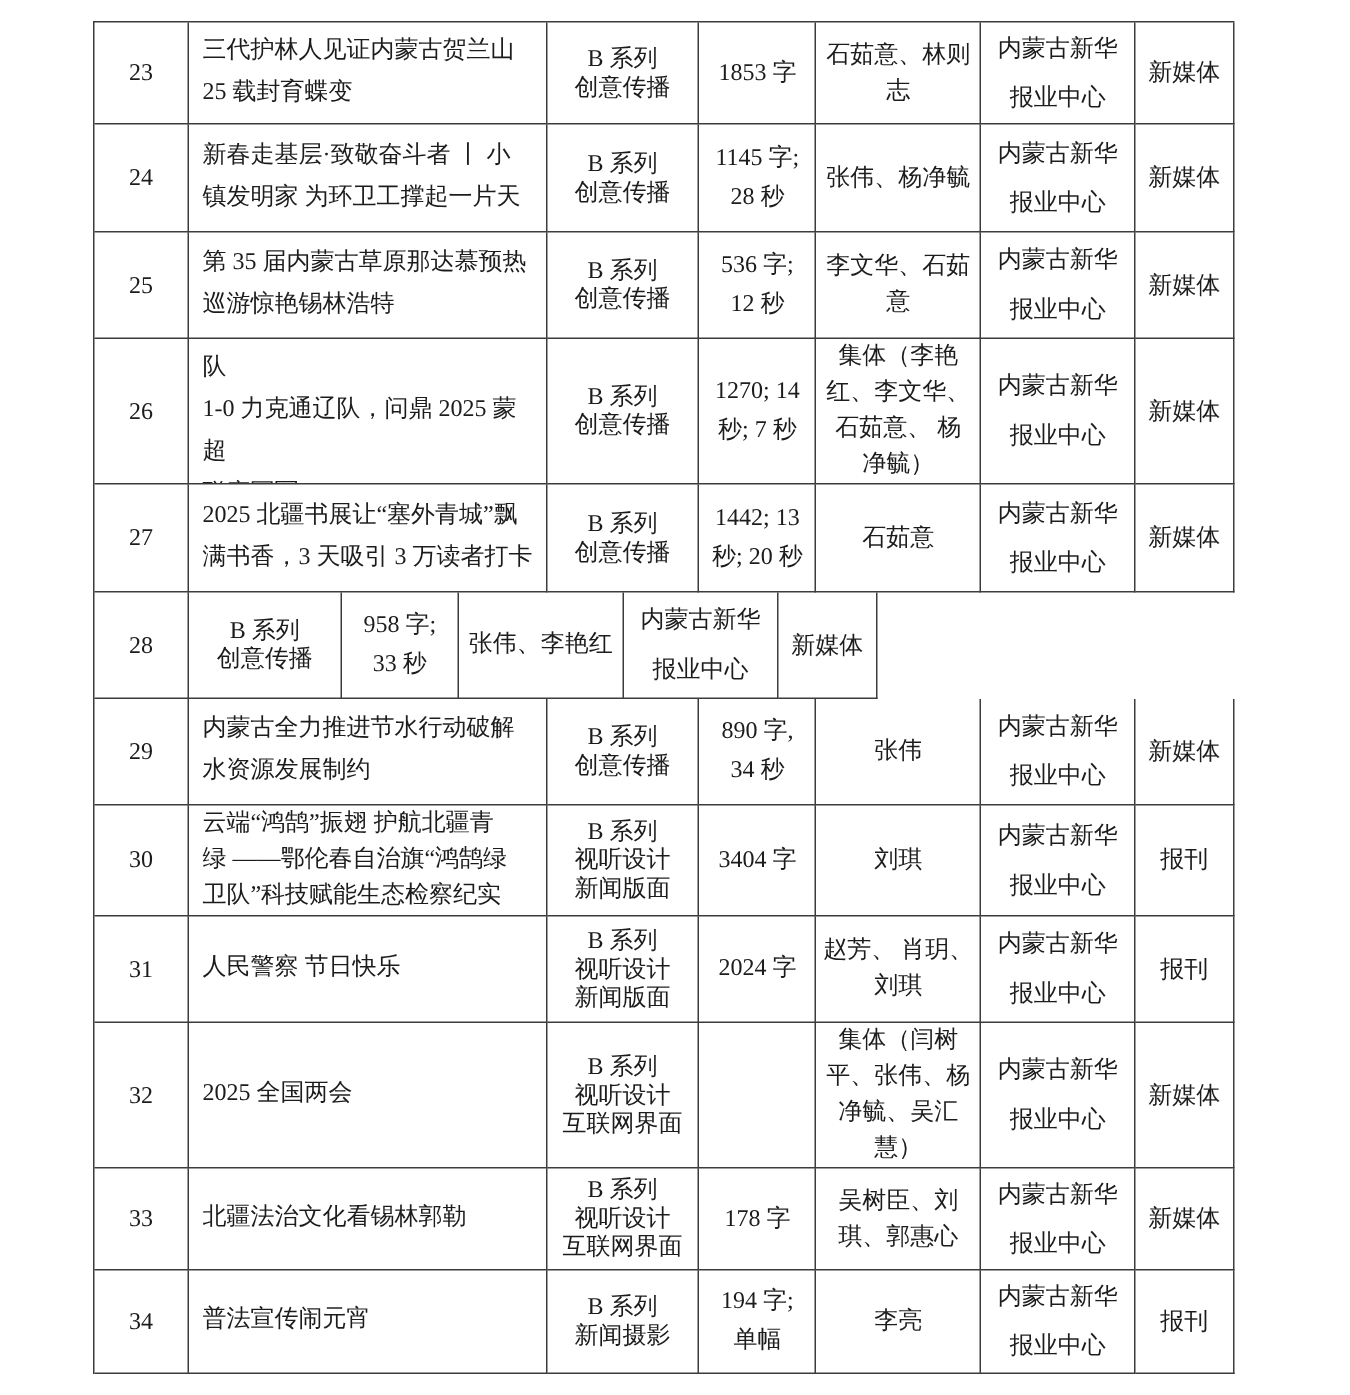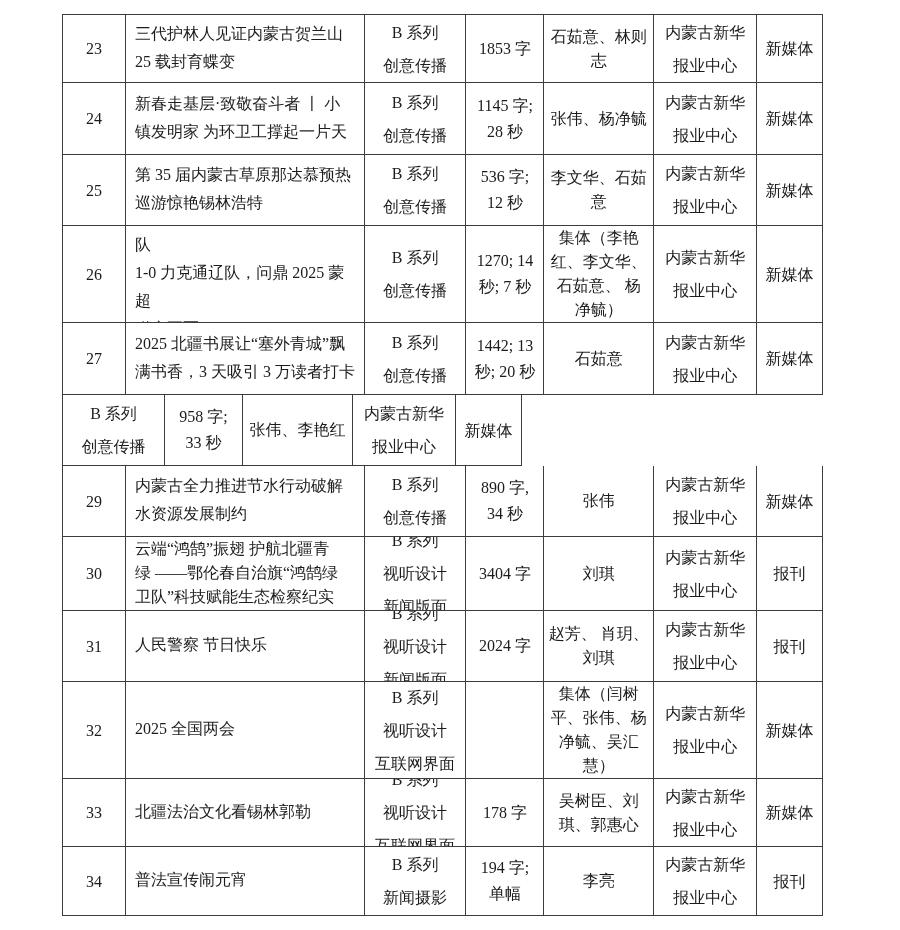--- a/index.html
+++ b/index.html
@@ -49,21 +49,21 @@
   .h74{height:74px;}
   .h97{height:97px;}
   
   .title{
     justify-content:flex-start;
     text-align:left;
     padding:0 6px 2px 9px;
     line-height:28px;
   }
   .tight .title{line-height:24px;}
-  .series{line-height:33px;}
+  .series{line-height:19px;}
   .count{line-height:26px;}
   .authors{line-height:24px;}
   .org{line-height:33px;}
 </style>
 </head>
 <body>
 
 <div class="table-wrap">
 
   <div class="row h68">
@@ -135,20 +135,21 @@
 创意传播</div>
     <div class="cell c4 count">1442; 13
 秒; 20 秒</div>
     <div class="cell c5 authors">石茹意</div>
     <div class="cell c6 org">内蒙古新华
 报业中心</div>
     <div class="cell c7 media">新媒体</div>
   </div>
 
   <div class="row h71">
+    <div class="cell c1 num">28</div>
     <div class="cell c3 series">B 系列
 创意传播</div>
     <div class="cell c4 count">958 字;
 33 秒</div>
     <div class="cell c5 authors">张伟、李艳红</div>
     <div class="cell c6 org">内蒙古新华
 报业中心</div>
     <div class="cell c7 media">新媒体</div>
   </div>
 

